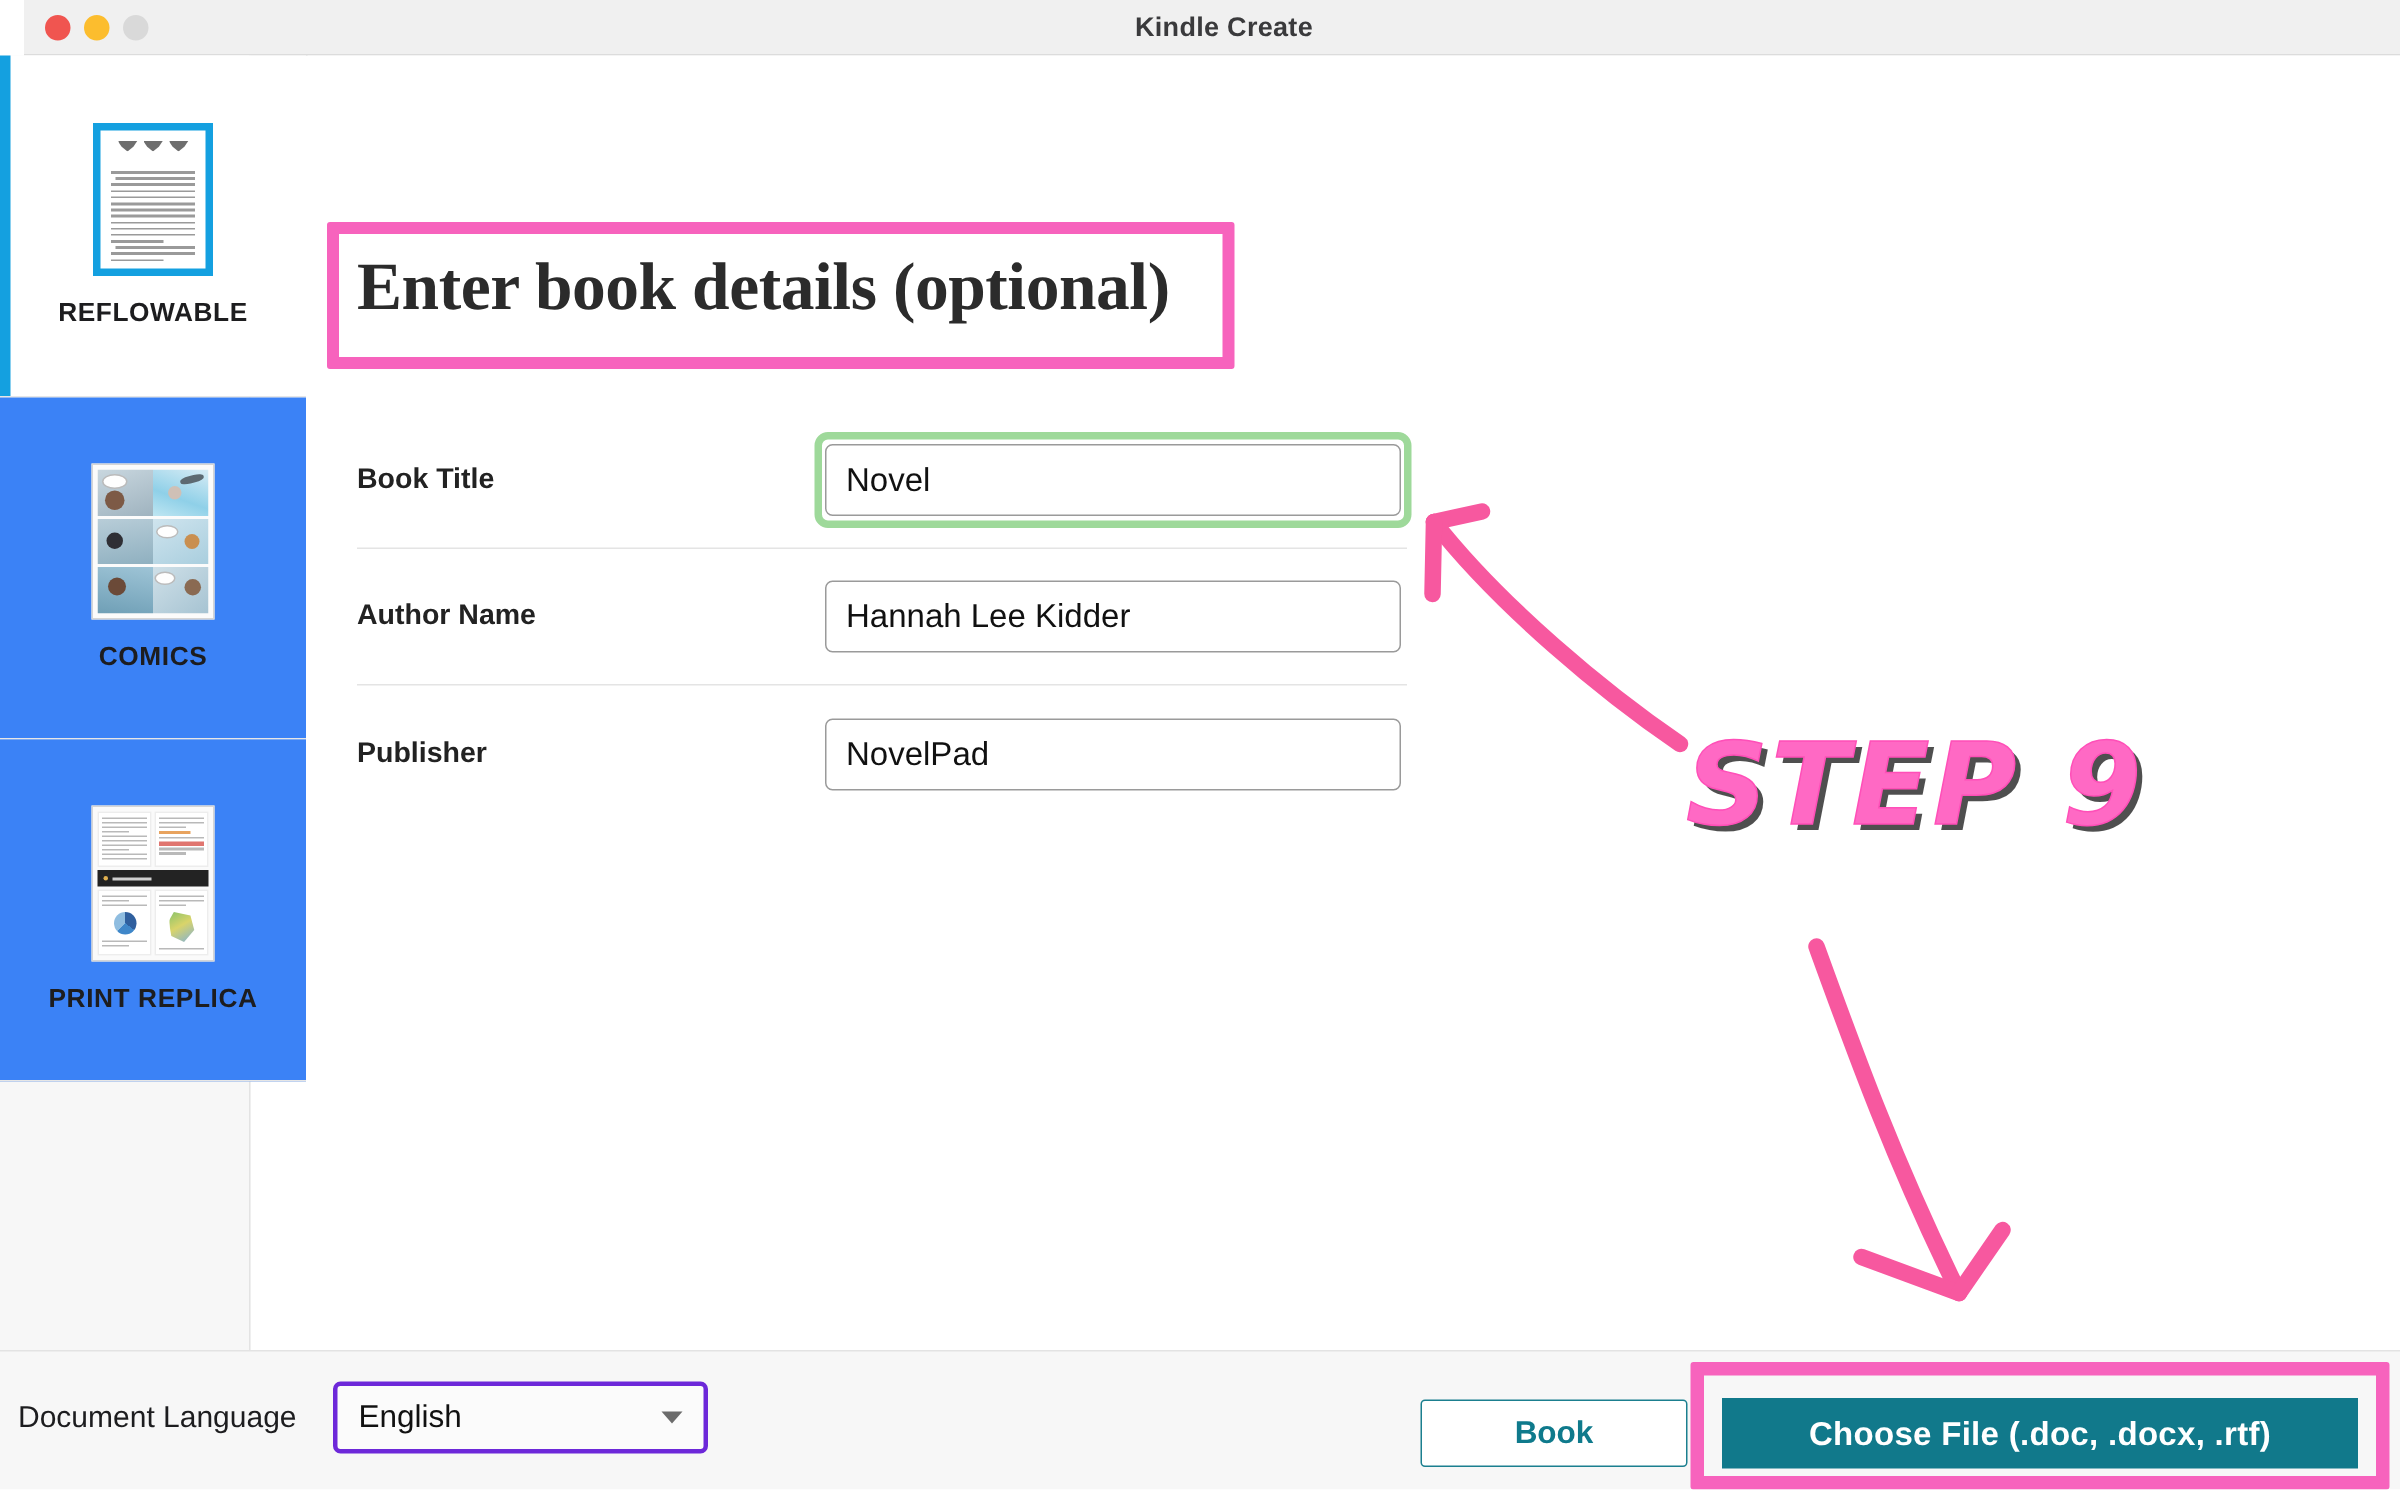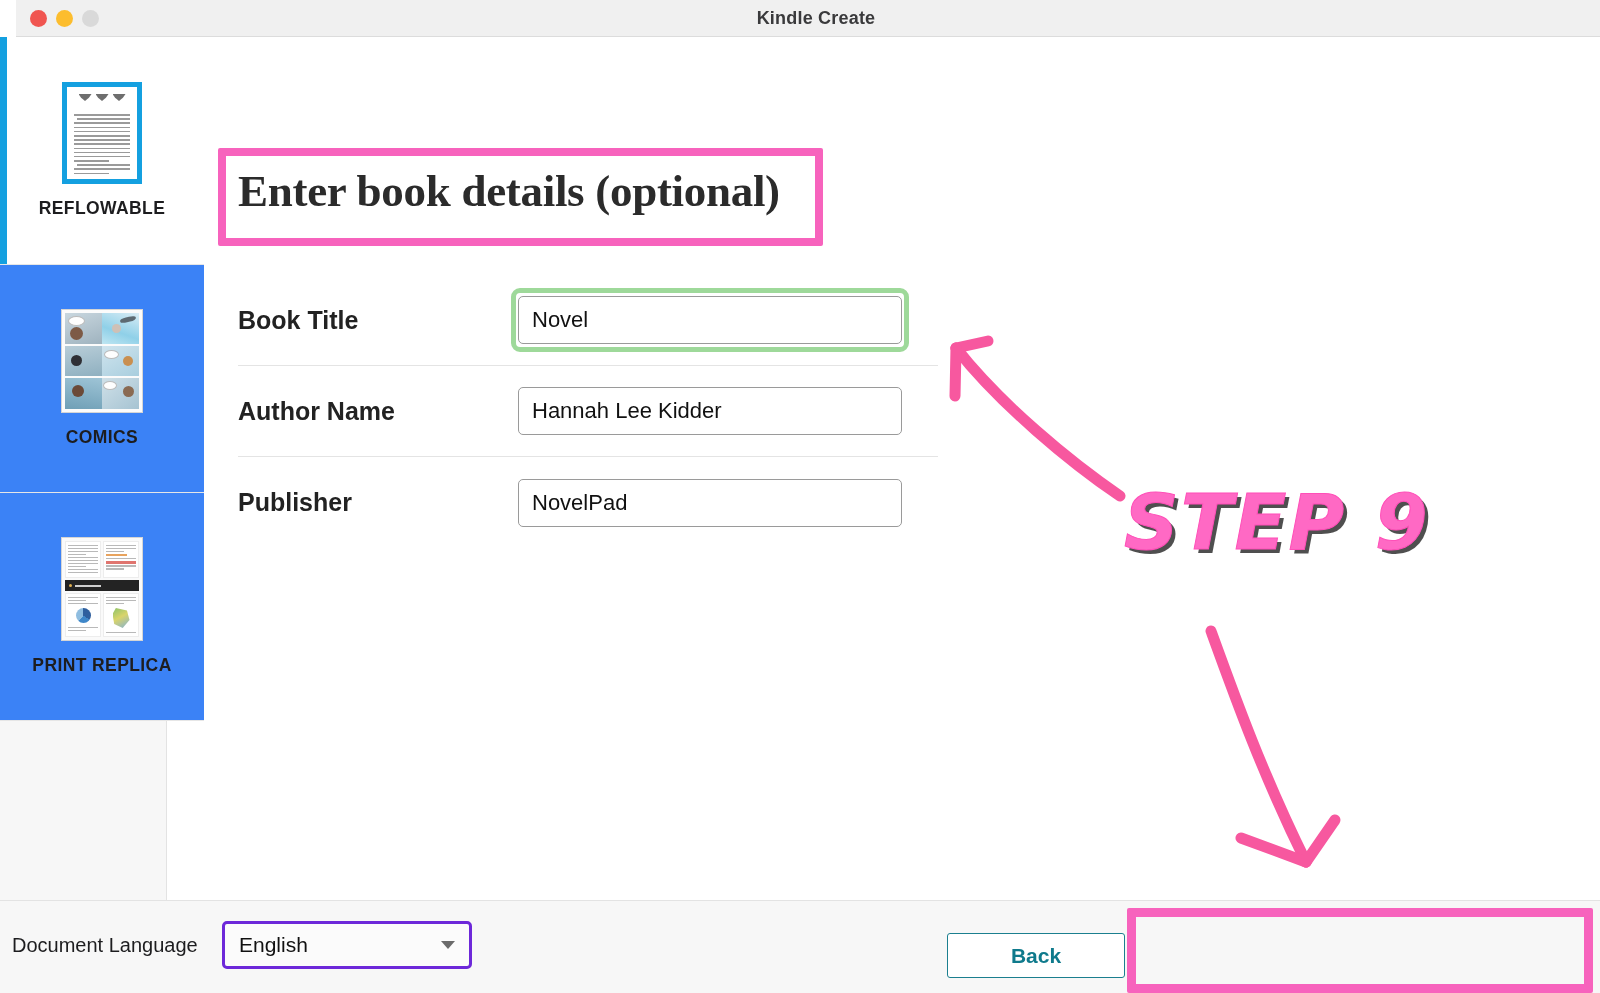--- a/index.html
+++ b/index.html
@@ -173,31 +173,31 @@
 
   .form { position: absolute; left: 33px; top: 238px; width: 700px; }
   .form-row {
     position: relative; height: 91px;
     display: flex; align-items: center;
     border-bottom: 1px solid #e4e4e4;
   }
   .form-row.last { border-bottom: none; }
   .form-label {
     width: 280px;
-    font-size: 25px; font-weight: bold; color: #222222;
+    font-size: 19px; font-weight: bold; color: #222222;
   }
   .field {
     width: 384px; height: 48px;
     border: 1px solid #9a9a9a; border-radius: 5px;
     background: #ffffff;
     display: flex; align-items: center;
     padding: 0 13px;
     font-size: 22px; color: #111111;
   }
-  .field-wrap { position: relative; }
+  .field-wrap { position: relative; margin-left: 32px; }
   .field-wrap.highlight::before {
     content: ""; position: absolute;
     left: -7px; top: -8px; right: -7px; bottom: -8px;
     border: 5px solid #9ed99a; border-radius: 9px;
     pointer-events: none;
   }
 
   
   .bottombar {
     position: absolute; left: 0; top: 900px;
@@ -438,21 +438,22 @@
   </div>
 
   <div class="bottombar">
     <div class="doc-lang-label">Document Language</div>
     <div class="lang-select">
       <span>English</span>
       <span class="caret"></span>
     </div>
   </div>
 
-  <div class="btn-back">Back</div>
+  <div class="btn-back">Book</div>
+  <div class="btn-choose">Choose File  (.doc, .docx, .rtf)</div>
 
   <div class="anno-box-heading"></div>
   <div class="anno-box-choose"></div>
 
   <svg class="anno-svg" viewBox="0 0 1600 993">
     <g stroke="#f7589f" stroke-width="11" fill="none" stroke-linecap="round" stroke-linejoin="round">
       <path d="M1120,496 C1070,462 1000,404 956,348"></path>
       <path d="M956,348 L988,341"></path>
       <path d="M956,348 L955,396"></path>
     </g>

